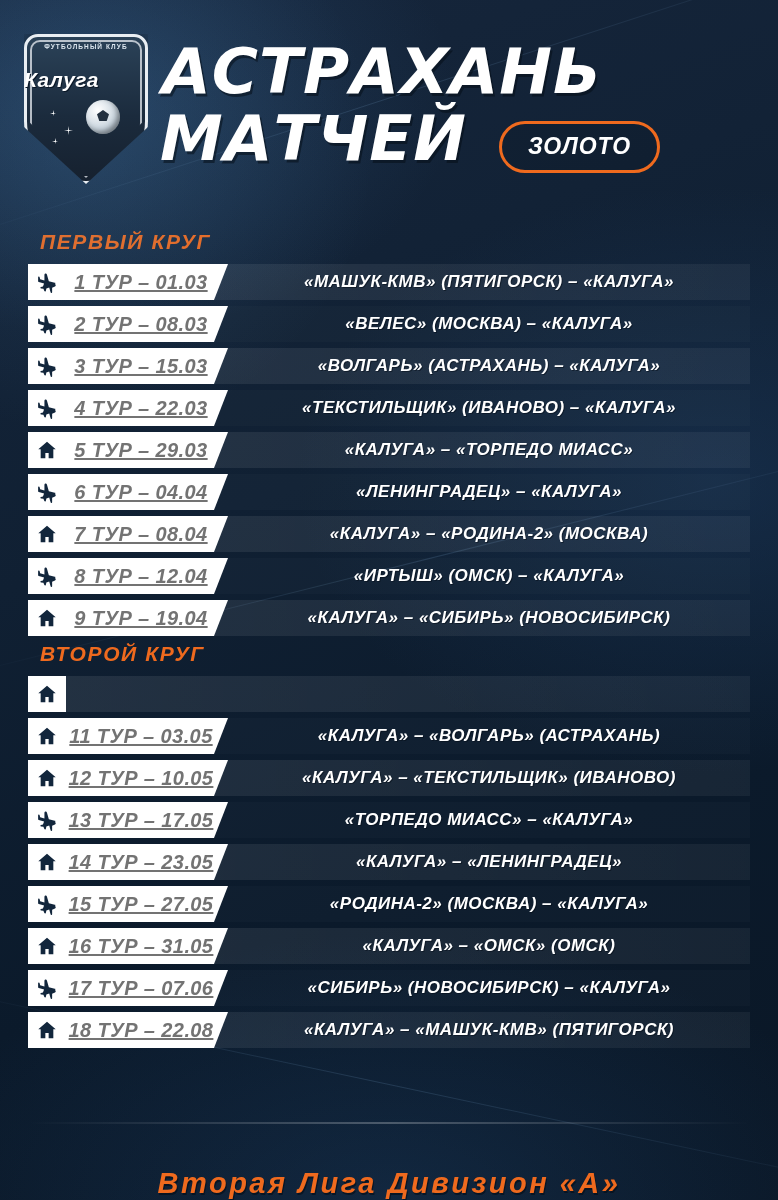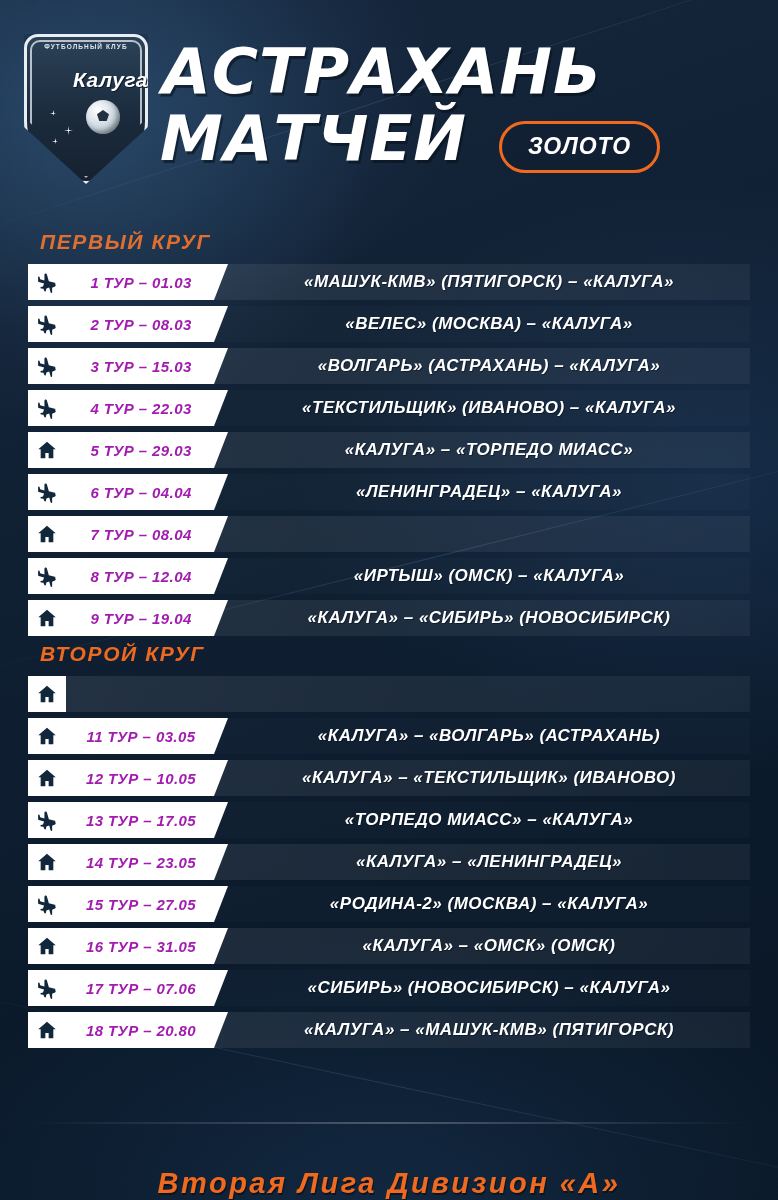--- a/index.html
+++ b/index.html
@@ -78,21 +78,21 @@
     top: 9px; left: 0; right: 0;
     text-align: center;
     font-size: 6.5px;
     letter-spacing: 1.1px;
     color: #dce6ef;
     font-weight: bold;
   }
   .crest .club-name {
     position: absolute;
     top: 34px; left: 0; right: 0;
-    text-align: right;
+    text-align: left;
     font-size: 21px;
     font-weight: bold;
     font-style: italic;
     color: #ffffff;
     letter-spacing: 0.5px;
     text-shadow: 1px 1px 0 #0a1726;
   }
   .crest .ball {
     position: absolute;
     left: 62px; top: 66px;
@@ -194,31 +194,32 @@
     align-items: center;
     justify-content: center;
     z-index: 2;
   }
   .icon-box svg { display: block; }
 
   .tour-box {
     position: relative;
     flex: 0 0 150px;
     background: #ffffff;
-    color: #a21caf;
-    font-size: 15px;
+    color: #737373;
+    font-size: 20px;
     font-weight: bold;
     font-style: italic;
     letter-spacing: 0.4px;
     display: flex;
     align-items: center;
     justify-content: center;
     z-index: 2;
     clip-path: polygon(0 0, 100% 0, calc(100% - 14px) 100%, 0 100%);
     padding-right: 12px;
+    text-decoration: underline;
   }
   .match-text {
     position: relative;
     z-index: 2;
     flex: 1 1 auto;
     display: flex;
     align-items: center;
     justify-content: center;
     padding-right: 28px;
     color: #ffffff;
@@ -349,20 +350,21 @@
           <div class="match-text">«ЛЕНИНГРАДЕЦ» – «КАЛУГА»</div>
         </div>
         <div class="row">
           <div class="band"></div>
           <div class="icon-box">
             <svg width="22" height="22" viewBox="0 0 24 24">
               <path fill="#12263c" d="M12 3 2.5 11.1h2.6V21h5.1v-5.6h3.6V21h5.1v-9.9h2.6z"></path>
             </svg>
           </div>
           <div class="tour-box">7 ТУР – 08.04</div>
+          <div class="match-text">«КАЛУГА» – «РОДИНА-2» (МОСКВА)</div>
         </div>
         <div class="row alt">
           <div class="band"></div>
           <div class="icon-box">
             <svg width="22" height="22" viewBox="0 0 24 24">
               <path fill="#12263c" d="M21.5 13.2 14 11.1l-2.1-7.4c-.2-.8-1-1.3-1.8-1-.5.2-.9.7-.9 1.3v6.3L4.5 9.1 3.9 6.6c-.1-.4-.5-.7-.9-.6-.4.1-.7.4-.7.8v4.3c0 .4.3.8.7.9l5.8 1.6-1.2 3.3-2.2.5c-.4.1-.6.4-.6.8 0 .4.3.7.7.8l2.6.4 1 2.4c.2.4.6.6 1 .5.4-.1.6-.4.7-.8l.5-2.3 3.1-1.3 1.6 5.5c.1.4.5.7.9.6.4-.1.7-.4.7-.8v-4.9l3.1-1.4c.7-.3 1-1.1.7-1.8-.2-.4-.5-.7-.9-.8z"></path>
             </svg>
           </div>
           <div class="tour-box">8 ТУР – 12.04</div>
           <div class="match-text">«ИРТЫШ» (ОМСК) – «КАЛУГА»</div>
@@ -461,21 +463,21 @@
           <div class="tour-box">17 ТУР – 07.06</div>
           <div class="match-text">«СИБИРЬ» (НОВОСИБИРСК) – «КАЛУГА»</div>
         </div>
         <div class="row">
           <div class="band"></div>
           <div class="icon-box">
             <svg width="22" height="22" viewBox="0 0 24 24">
               <path fill="#12263c" d="M12 3 2.5 11.1h2.6V21h5.1v-5.6h3.6V21h5.1v-9.9h2.6z"></path>
             </svg>
           </div>
-          <div class="tour-box">18 ТУР – 20.80</div>
+          <div class="tour-box">18 ТУР – 22.08</div>
           <div class="match-text">«КАЛУГА» – «МАШУК-КМВ» (ПЯТИГОРСК)</div>
         </div>
       </div>
   </div>
 
   <div class="footer">
     <div class="footer-line"></div>
     <div class="footer-text">Вторая Лига Дивизион «А»</div>
   </div>
 

